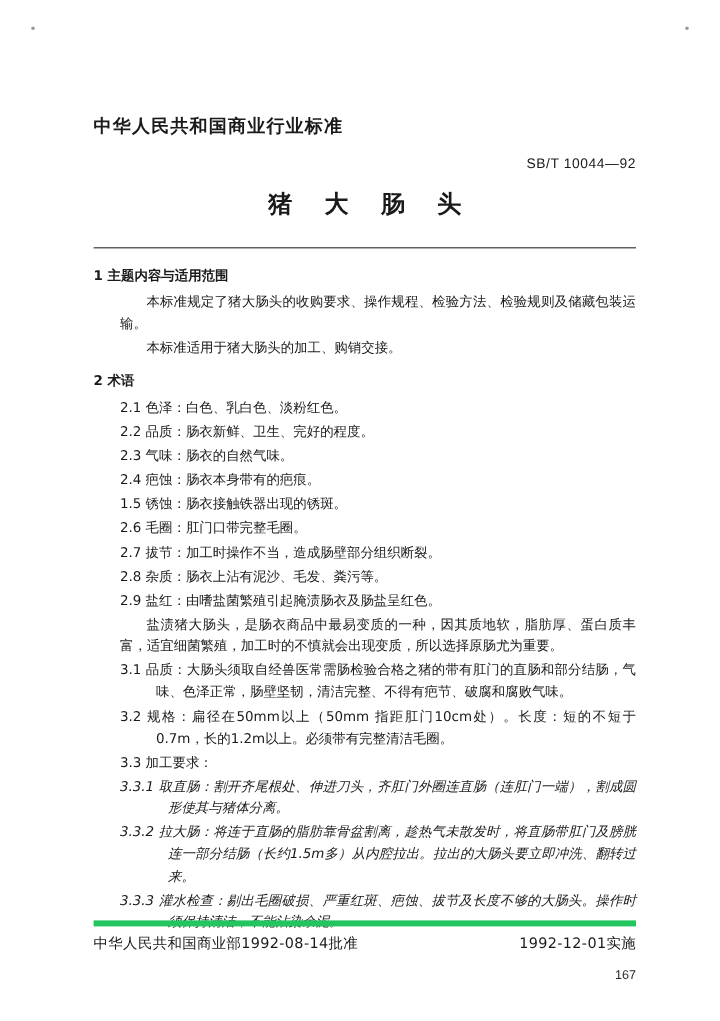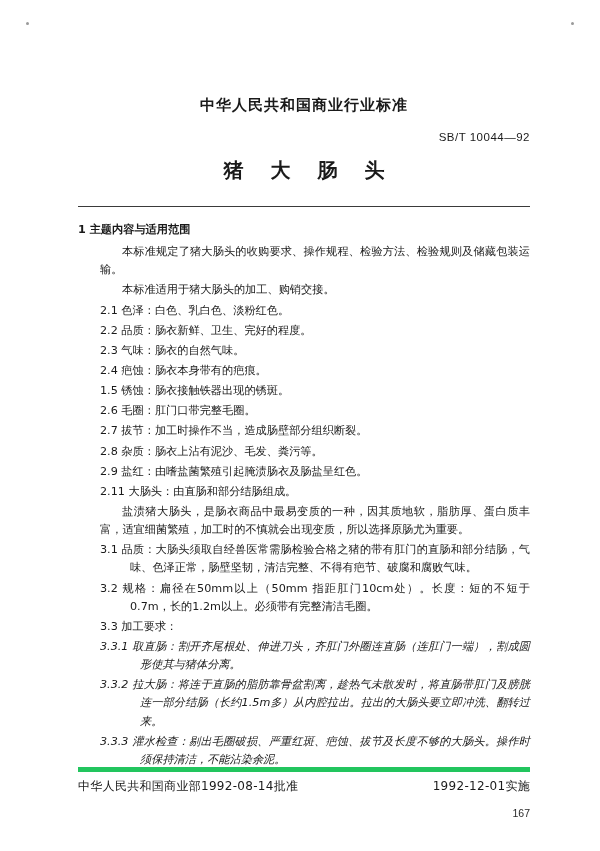--- a/index.html
+++ b/index.html
@@ -34,21 +34,21 @@
   .dot-tr { right: 26px; top: 22px; }
 
   .content {
     position: absolute;
     left: 78px;
     top: 96px;
     width: 452px;
   }
 
   .std-title {
-    text-align: center;
+    text-align: left;
     font-size: 15px;
     font-weight: bold;
     letter-spacing: 1px;
     margin: 0 0 16px 0;
     font-family: Liberation Serif, serif;
   }
   .std-number {
     text-align: right;
     font-size: 11.5px;
     letter-spacing: 0.5px;
@@ -149,31 +149,31 @@
     <div class="doc-title">猪 大 肠 头</div>
 
     <hr class="rule">
 
     <div class="sec sec-head">1  主题内容与适用范围</div>
     <div class="block-indent">
       <p class="para indent">本标准规定了猪大肠头的收购要求、操作规程、检验方法、检验规则及储藏包装运输。</p>
       <p class="para indent">本标准适用于猪大肠头的加工、购销交接。</p>
     </div>
 
+    <div class="sec sec-head">2  术语</div>
     <div class="block-indent">
       <p class="para">2.1  色泽：白色、乳白色、淡粉红色。</p>
       <p class="para">2.2  品质：肠衣新鲜、卫生、完好的程度。</p>
       <p class="para">2.3  气味：肠衣的自然气味。</p>
       <p class="para">2.4  疤蚀：肠衣本身带有的疤痕。</p>
       <p class="para">1.5  锈蚀：肠衣接触铁器出现的锈斑。</p>
       <p class="para">2.6  毛圈：肛门口带完整毛圈。</p>
       <p class="para">2.7  拔节：加工时操作不当，造成肠壁部分组织断裂。</p>
       <p class="para">2.8  杂质：肠衣上沾有泥沙、毛发、粪污等。</p>
       <p class="para">2.9  盐红：由嗜盐菌繁殖引起腌渍肠衣及肠盐呈红色。</p>
-      <p class="para">2.11  大肠头：由直肠和部分结肠组成。</p>
     </div>
 
     <div class="block-indent">
       <p class="para indent">盐渍猪大肠头，是肠衣商品中最易变质的一种，因其质地软，脂肪厚、蛋白质丰富，适宜细菌繁殖，加工时的不慎就会出现变质，所以选择原肠尤为重要。</p>
       <p class="para-hang">3.1  品质：大肠头须取自经兽医常需肠检验合格之猪的带有肛门的直肠和部分结肠，气味、色泽正常，肠壁坚韧，清洁完整、不得有疤节、破腐和腐败气味。</p>
       <p class="para-hang">3.2  规格：扁径在50mm以上（50mm 指距肛门10cm处）。长度：短的不短于0.7m，长的1.2m以上。必须带有完整清洁毛圈。</p>
       <p class="para-hang">3.3  加工要求：</p>
       <p class="para-hang2">3.3.1  取直肠：割开齐尾根处、伸进刀头，齐肛门外圈连直肠（连肛门一端），割成圆形使其与猪体分离。</p>
       <p class="para-hang2">3.3.2  拉大肠：将连于直肠的脂肪靠骨盆割离，趁热气未散发时，将直肠带肛门及膀胱连一部分结肠（长约1.5m多）从内腔拉出。拉出的大肠头要立即冲洗、翻转过来。</p>
       <p class="para-hang2">3.3.3  灌水检查：剔出毛圈破损、严重红斑、疤蚀、拔节及长度不够的大肠头。操作时须保持清洁，不能沾染余泥。</p>

